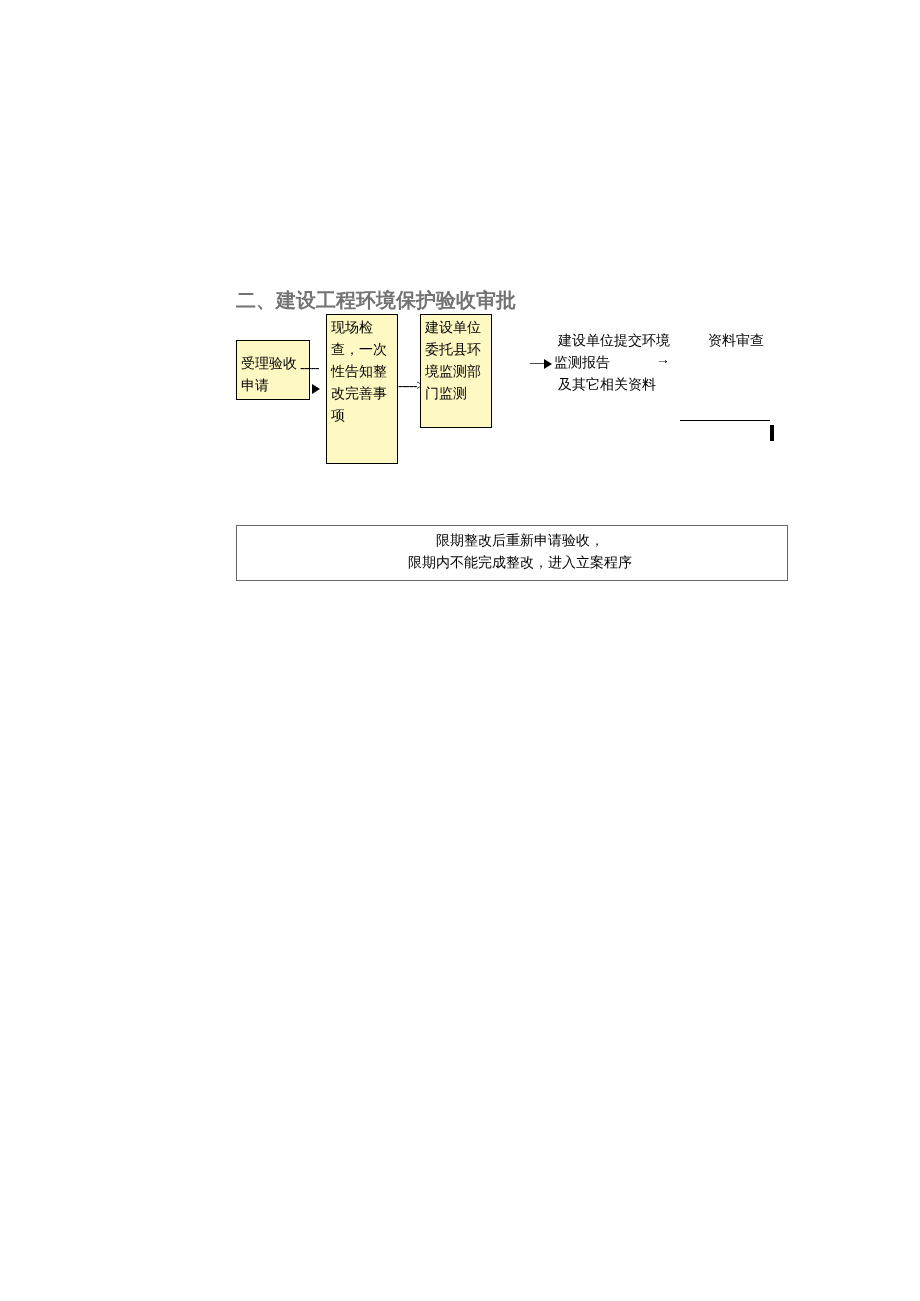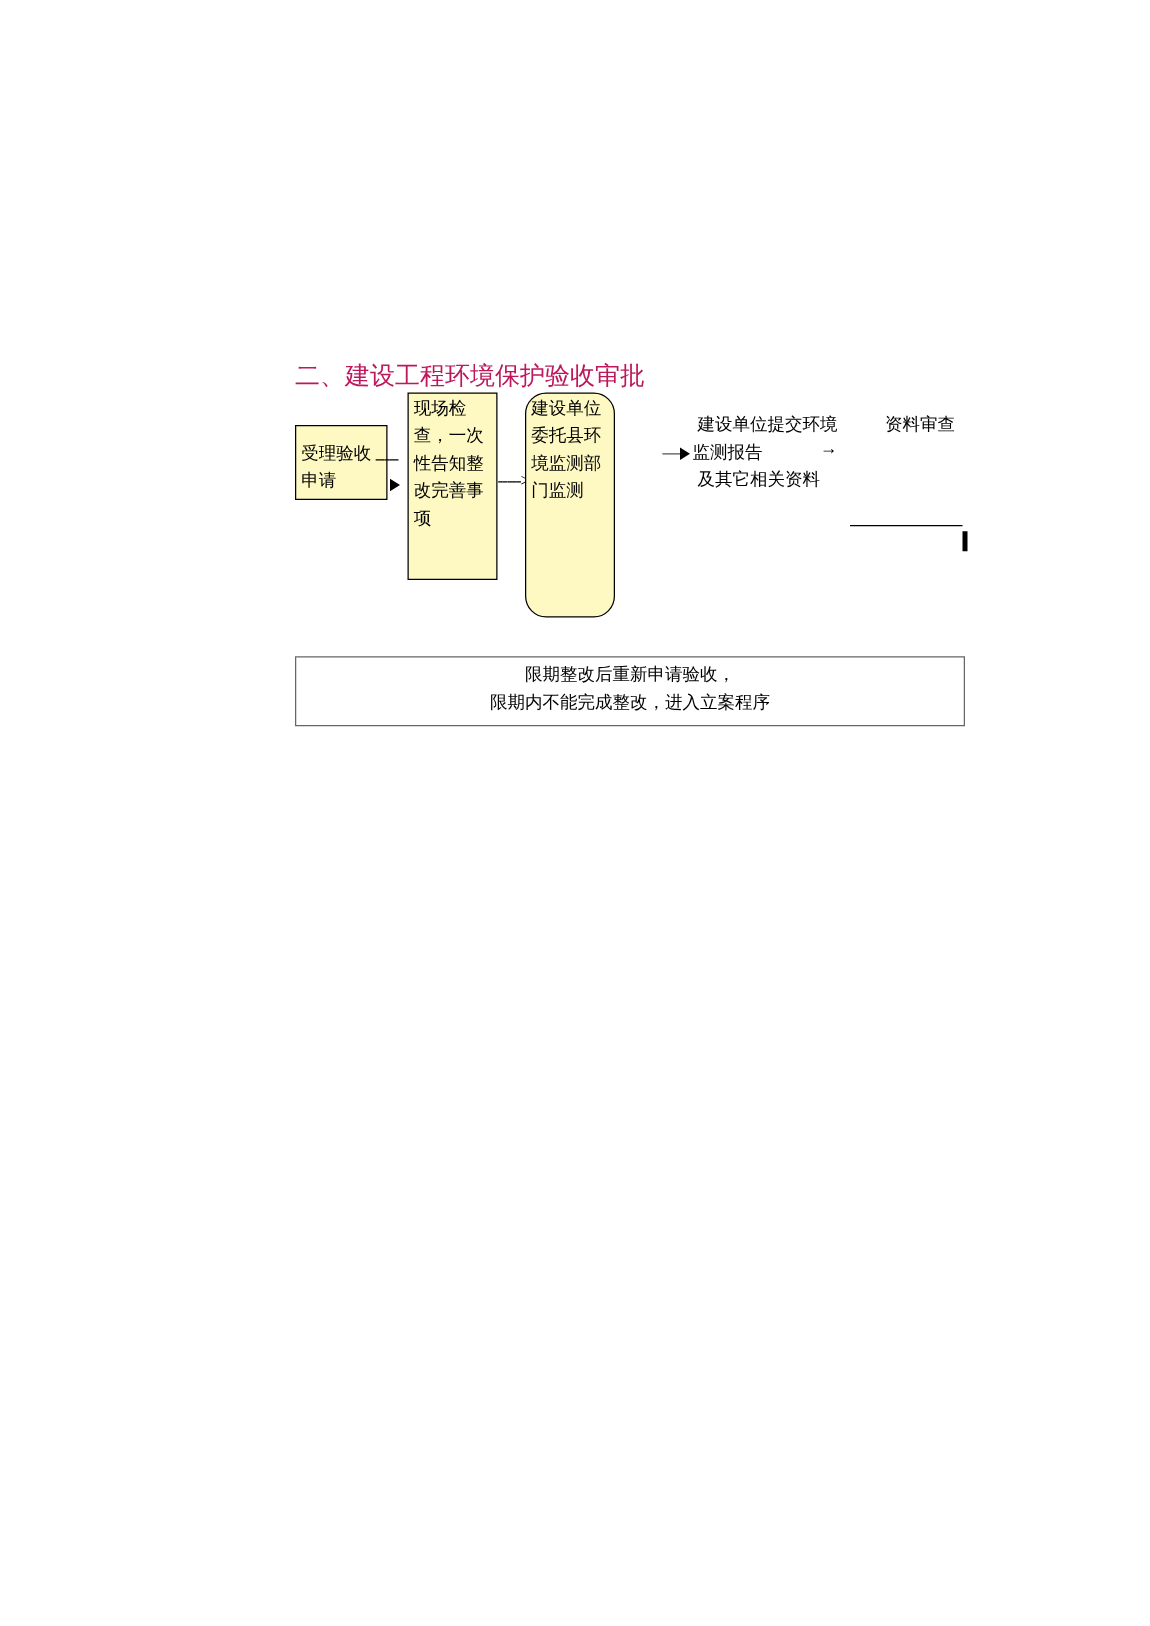--- a/index.html
+++ b/index.html
@@ -7,22 +7,22 @@
     padding: 0;
     font-family: "SimSun", "宋体", serif;
     background: #ffffff;
     width: 920px;
     height: 1301px;
     position: relative;
   }
   .title {
     position: absolute;
     font-size: 20px;
-    font-weight: normal;
-    color: #be185d;
+    font-weight: bold;
+    color: #737373;
     left: 236px;
     top: 287px;
   }
   .box {
     position: absolute;
     border: 1px solid #000;
     font-size: 14px;
     line-height: 22px;
     color: #000;
     padding: 2px 4px;
@@ -40,22 +40,21 @@
   .box2 {
     left: 326px;
     top: 314px;
     width: 72px;
     height: 150px;
   }
   .box3 {
     left: 420px;
     top: 314px;
     width: 72px;
-    height: 180px;
-    border-radius: 17px;
+    height: 114px;
   }
   .text-block {
     position: absolute;
     font-size: 14px;
     line-height: 22px;
     color: #000;
   }
   .text4 {
     left: 530px;
     top: 330px;
@@ -105,21 +104,21 @@
   .bottom-box {
     position: absolute;
     left: 236px;
     top: 525px;
     width: 534px;
     border: 1px solid #666;
     font-size: 14px;
     line-height: 22px;
     color: #000;
     text-align: center;
-    padding: 4px 0 6px 0;
+    padding: 4px 0 6px 16px;
   }
 </style>
 </head>
 <body>
 
 <div class="title">二、建设工程环境保护验收审批</div>
 
 <div class="box box1">
   <span>受理验收申请</span>
 </div>

